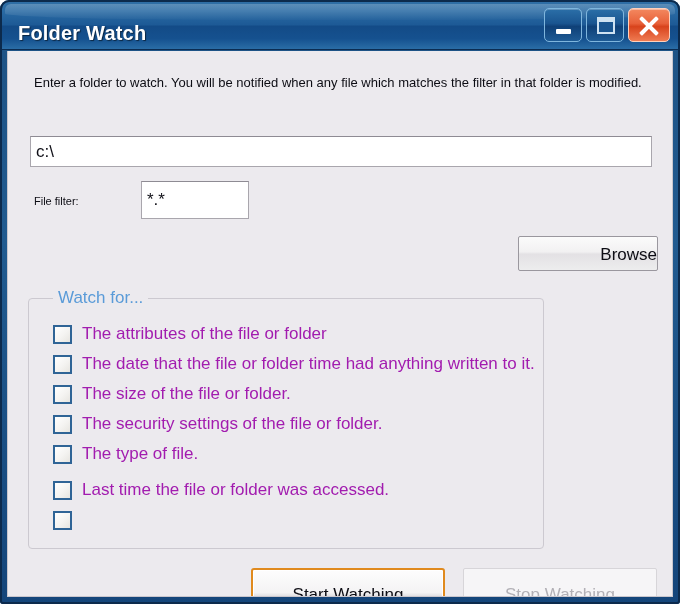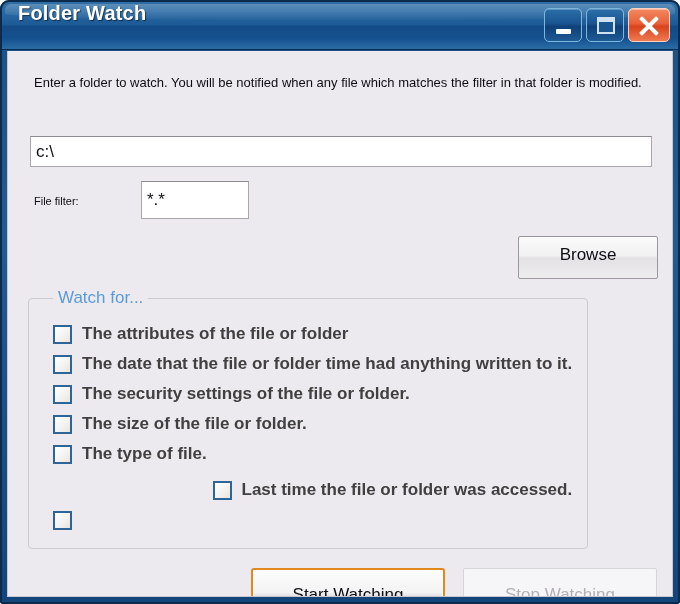--- a/index.html
+++ b/index.html
@@ -60,21 +60,21 @@
     position: absolute;
     left: 3px; top: 2px; right: 3px;
     height: 16px;
     border-radius: 6px 6px 40% 40%;
     background: linear-gradient(to bottom, rgba(255,255,255,0.22), rgba(255,255,255,0.02));
     pointer-events: none;
   }
   .title-text {
     position: absolute;
     left: 16px;
-    top: 0;
+    top: 20px;
     font-size: 20px;
     font-weight: bold;
     color: #ffffff;
     text-shadow: 1px 1px 1px rgba(0,0,0,0.55);
     letter-spacing: 0.2px;
     white-space: nowrap;
   }
 
   .win-btns {
     position: absolute;
@@ -211,30 +211,31 @@
     border: 1px solid #9a979e;
     border-radius: 2px;
     cursor: default;
     text-align: center;
   }
   .browse-btn {
     position: absolute;
     left: 510px;
     top: 185px;
     width: 140px;
-    height: 43px;
+    height: 35px;
     line-height: 36px;
+    text-align: right;
   }
 
   
   .groupbox {
     position: absolute;
     left: 20px;
     top: 247px;
-    width: 560px;
+    width: 516px;
     height: 251px;
     box-sizing: border-box;
     border: 1px solid #ccc9d0;
     border-radius: 4px;
   }
   .group-legend {
     position: absolute;
     left: 24px;
     top: -11px;
     padding: 0 5px;
@@ -248,37 +249,35 @@
     left: 24px;
     top: 20px;
   }
   .check-row {
     display: flex;
     align-items: center;
     height: 30px;
   }
   .check-row.gap-before {
     margin-top: 6px;
-    justify-content: flex-end;
   }
   .checkbox {
     width: 19px;
     height: 19px;
     box-sizing: border-box;
     border: 2px solid #2f6496;
     background: linear-gradient(135deg, #ffffff 0%, #f4f3f1 55%, #e7e5e0 100%);
     margin-right: 10px;
     flex: 0 0 auto;
     cursor: default;
   }
   .check-label {
     font-size: 17px;
-    color: #404040;
+    color: #a21caf;
     white-space: nowrap;
-    font-weight: bold;
   }
 
   
   .start-btn {
     position: absolute;
     left: 243px;
     top: 517px;
     width: 194px;
     height: 53px;
     line-height: 49px;
@@ -339,25 +338,25 @@
         <div class="check-row">
           <span class="checkbox"></span>
           <span class="check-label">The attributes of the file or folder</span>
         </div>
         <div class="check-row">
           <span class="checkbox"></span>
           <span class="check-label">The date that the file or folder time had anything written to it.</span>
         </div>
         <div class="check-row">
           <span class="checkbox"></span>
+          <span class="check-label">The size of the file or folder.</span>
+        </div>
+        <div class="check-row">
+          <span class="checkbox"></span>
           <span class="check-label">The security settings of the file or folder.</span>
-        </div>
-        <div class="check-row">
-          <span class="checkbox"></span>
-          <span class="check-label">The size of the file or folder.</span>
         </div>
         <div class="check-row">
           <span class="checkbox"></span>
           <span class="check-label">The type of file.</span>
         </div>
         <div class="check-row gap-before">
           <span class="checkbox"></span>
           <span class="check-label">Last time the file or folder was accessed.</span>
         </div>
         <div class="check-row">

